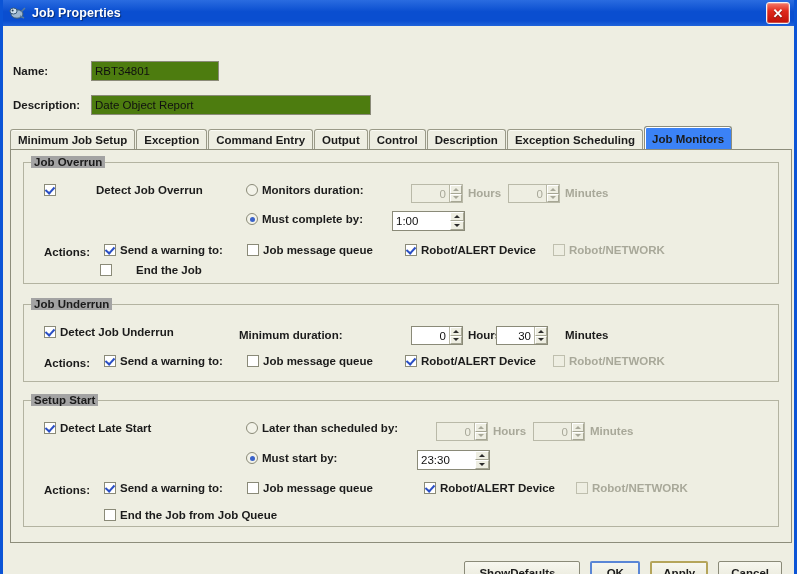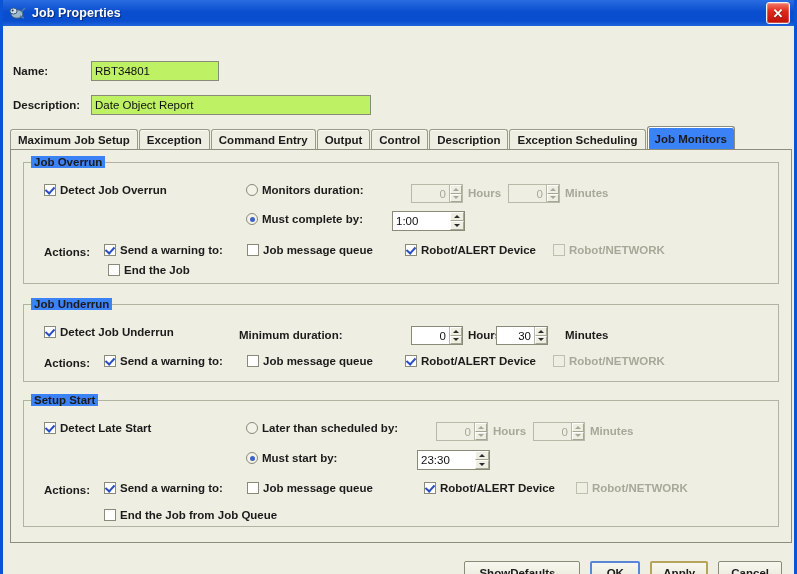--- a/index.html
+++ b/index.html
@@ -63,21 +63,21 @@
     height: 567px;
     background: #eeeee2;
   }
 
   .field-row { position: absolute; display: flex; align-items: center; }
   .field-label { font-weight: bold; color: #1b1b1b; font-size: 11.5px; }
 
   input.txt {
     box-sizing: border-box;
     border: 1px solid #8a8a78;
-    background: #bef264;
+    background: #4d7c0f;
     font-family: "Liberation Sans", sans-serif;
     font-size: 11.5px;
     color: #101010;
     padding: 1px 3px;
     height: 20px;
     outline: none;
   }
 
   
   #tabstrip {
@@ -124,21 +124,21 @@
   
   .group {
     position: absolute;
     box-sizing: border-box;
     border: 1px solid #b3b3a1;
     border-top: 1px solid #b3b3a1;
   }
   .group-title {
     position: absolute;
     top: -7px; left: 7px;
-    background: #3b82f6;
+    background: #a3a3a3;
     padding: 0 3px;
     font-size: 11.5px;
     font-weight: bold;
     color: #1b1b1b;
   }
 
   
   .ctl { position: absolute; display: flex; align-items: center; white-space: nowrap; }
   .ctl .lbl { font-weight: bold; font-size: 11.5px; color: #1b1b1b; margin-left: 4px; }
   .ctl.disabled .lbl { color: #a8a899; }
@@ -305,36 +305,36 @@
       <span class="field-label" style="width:78px;">Name:</span>
       <input class="txt" style="width: 128px;" value="RBT34801">
     </div>
 
     <div class="field-row" style="left:10px; top:69px;">
       <span class="field-label" style="width:78px;">Description:</span>
       <input class="txt" style="width: 280px;" value="Date Object Report">
     </div>
 
     <div id="tabstrip">
-      <div class="tab">Maximum Job Setup</div>
+      <div class="tab">Minimum Job Setup</div>
       <div class="tab">Exception</div>
       <div class="tab">Command Entry</div>
       <div class="tab">Output</div>
       <div class="tab">Control</div>
       <div class="tab">Description</div>
       <div class="tab">Exception Scheduling</div>
       <div class="tab selected">Job Monitors</div>
     </div>
 
     <div id="panel">
 
       <div class="group" style="left:12px; top:12px; width:756px; height:122px;">
         <span class="group-title">Job Overrun</span>
 
-        <div class="ctl" style="left:20px; top:21px;">
+        <div class="ctl" style="left:20px; top:21px;gap:36px;">
           <span class="cbx checked"></span>
           <span class="lbl">Detect Job Overrun</span>
         </div>
 
         <div class="ctl" style="left:222px; top:21px;">
           <span class="rdo"></span>
           <span class="lbl">Monitors duration:</span>
         </div>
 
         <div class="spin disabled" style="left:387px; top:21px; width:52px;">
@@ -392,21 +392,21 @@
         </div>
         <div class="ctl" style="left:381px; top:81px;">
           <span class="cbx checked"></span>
           <span class="lbl">Robot/ALERT Device</span>
         </div>
         <div class="ctl disabled" style="left:529px; top:81px;">
           <span class="cbx disabled"></span>
           <span class="lbl">Robot/NETWORK</span>
         </div>
 
-        <div class="ctl" style="left:84px; top:101px;">
+        <div class="ctl" style="left:76px; top:101px;gap:20px;">
           <span class="cbx"></span>
           <span class="lbl">End the Job</span>
         </div>
       </div>
 
       <div class="group" style="left:12px; top:154px; width:756px; height:78px;">
         <span class="group-title">Job Underrun</span>
 
         <div class="ctl" style="left:20px; top:21px;">
           <span class="cbx checked"></span>

